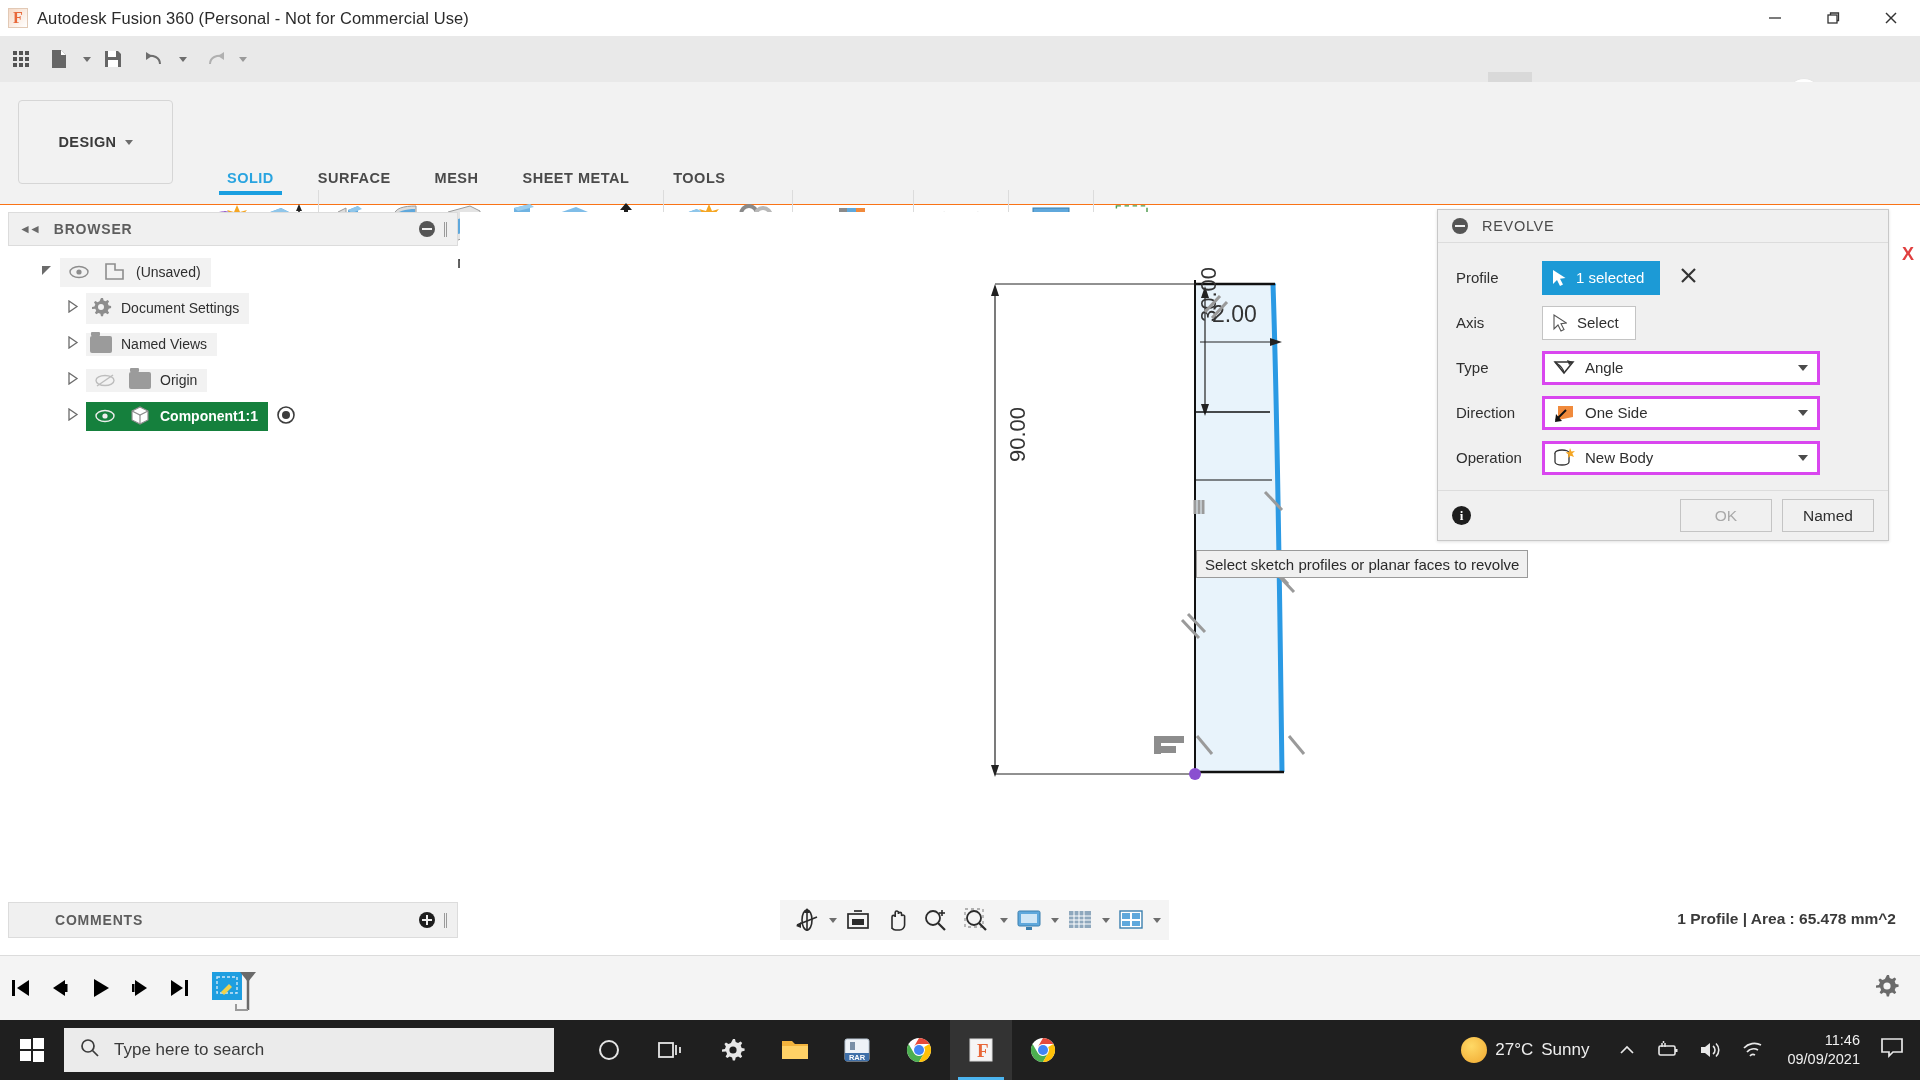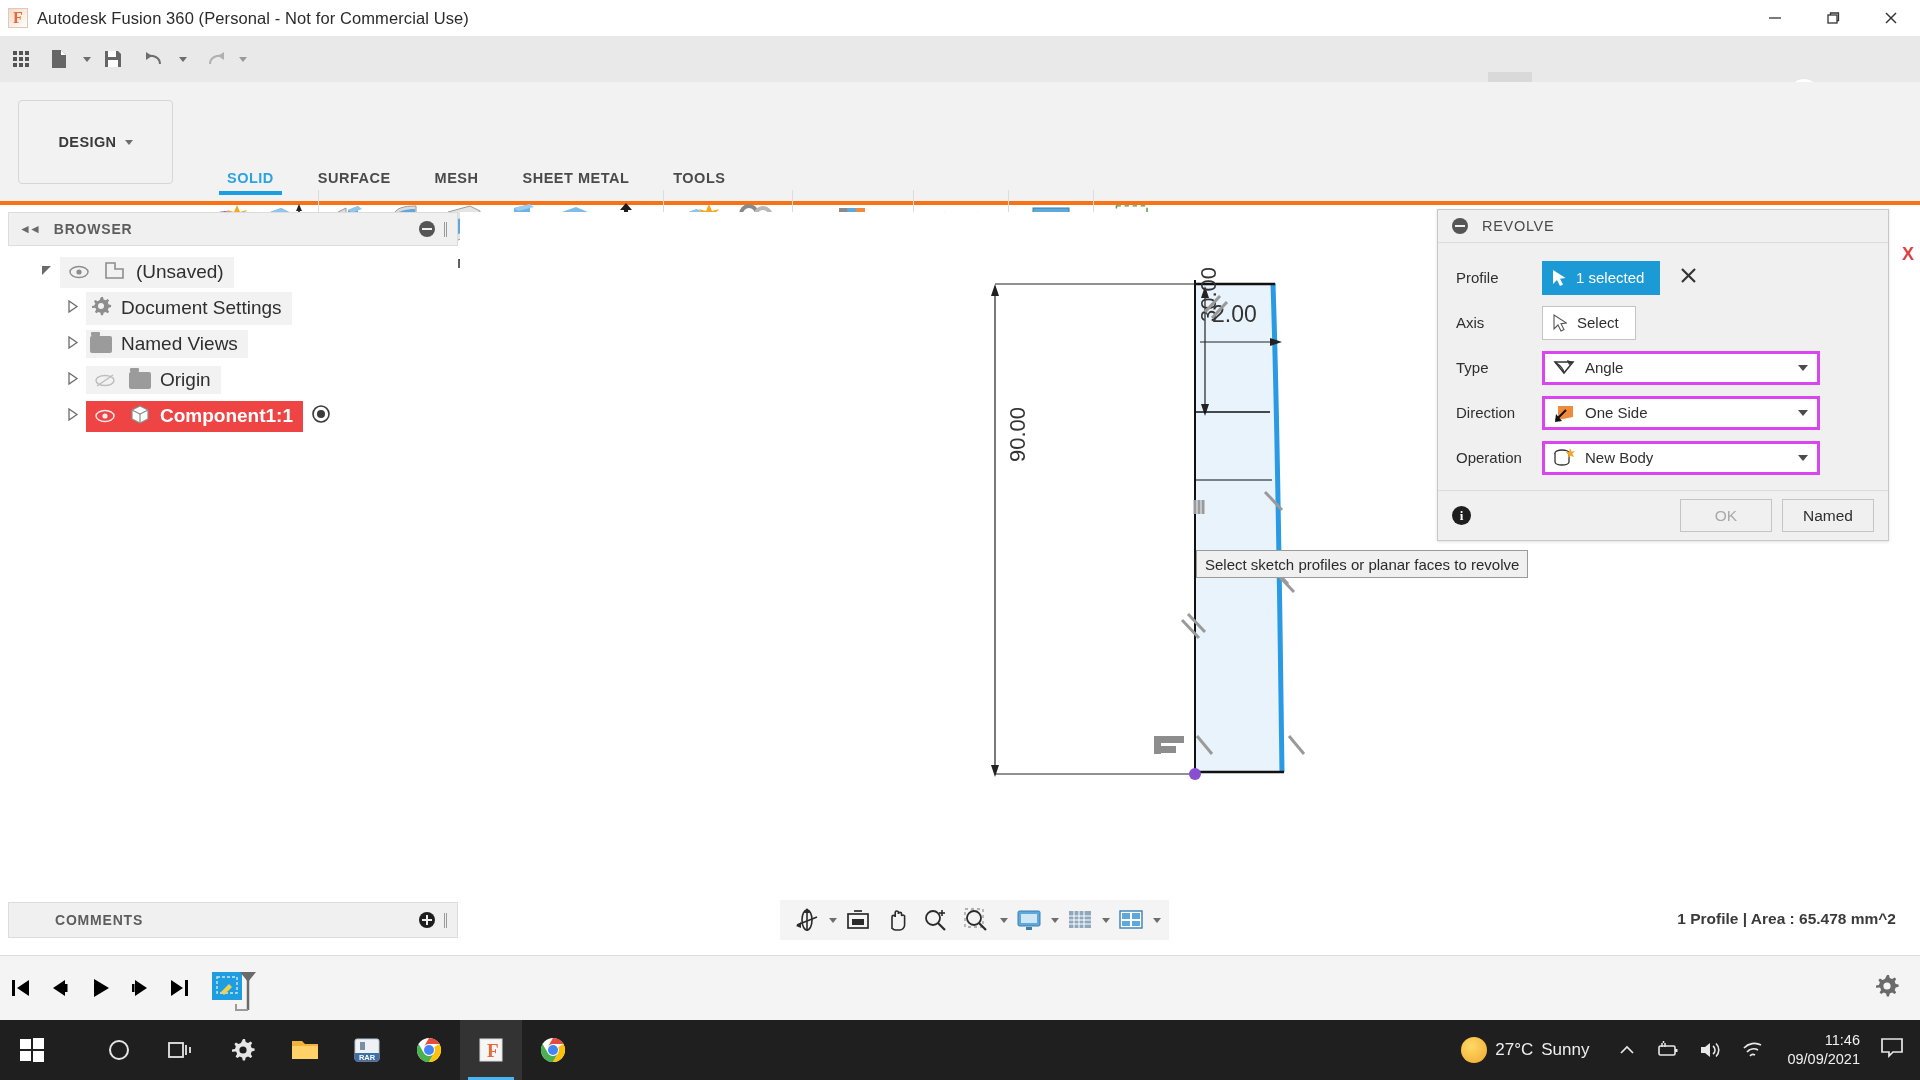--- a/index.html
+++ b/index.html
@@ -44,21 +44,21 @@
     align-items:center; }
   .tray-btn { height:46px; display:flex; align-items:center; justify-content:center;
     color:#4a4a4a; padding:0 9px; }
   .doccount { font-size:14px; color:#3c3c3c; margin-left:2px; }
   .avatar { width:34px; height:34px; border-radius:50%; background:#ffffff;
     border:1px solid #e6e6e6; display:flex; align-items:center; justify-content:center;
     font-size:13px; color:#3d3d3d; margin:0 12px 0 6px; }
 
   
   .ribbon { position:absolute; left:0; top:82px; width:1920px; height:123px;
-    background:#f2f2f2; border-bottom:4px solid #f97316; }
+    background:#f2f2f2; border-bottom:1px solid #f97316; }
   .design-box { position:absolute; left:18px; top:18px; width:155px; height:84px;
     background:#f2f2f2; border:1px solid #d6d6d6; border-radius:4px;
     display:flex; align-items:center; justify-content:center; }
   .design-lbl { font-size:14.5px; font-weight:bold; color:#3a3a3a; letter-spacing:.4px; }
 
   .wstabs { position:absolute; left:205px; top:88px; display:flex; }
   .wstab { font-size:14.5px; font-weight:bold; letter-spacing:.5px; color:#4a4a4a;
     padding:0 22px; position:relative; }
   .wstab.active { color:#29a4e0; }
   .wstab.active::after { content:""; position:absolute; left:14px; right:14px;
@@ -81,27 +81,27 @@
   .browser-hd-t { font-size:14px; color:#5d5d5d; letter-spacing:.8px; margin-left:15px;
     font-weight:bold;}
   .collapse-arrows { color:#6a6a6a; font-size:12px; letter-spacing:-2px; }
   .hd-right { margin-left:auto; display:flex; align-items:center; gap:9px; }
   .circ-minus { width:16px; height:16px; border-radius:50%; background:#555;
     position:relative; }
   .circ-minus::after{content:"";position:absolute;left:3px;top:7px;width:10px;height:2px;background:#f0f0f0;}
   .grip { width:3px; height:15px; border-left:1px solid #9a9a9a; border-right:1px solid #9a9a9a;}
 
   .tree { padding-top:8px; }
-  .trow { height:36px; display:flex; align-items:center; font-size:19px;
+  .trow { height:36px; display:flex; align-items:center; font-size:14px;
     color:#2f2f2f; }
   .twist { width:26px; text-align:center; color:#6b6b6b; font-size:12px; }
   .eye { width:30px; display:flex; justify-content:center; color:#8d8d8d; }
   .titem { background:#f2f2f2; display:flex; align-items:center; gap:9px;
     padding:3px 10px 3px 4px; }
-  .titem.sel { background:#ef4444; color:#ffffff; font-weight:bold; }
+  .titem.sel { background:#15803d; color:#ffffff; font-weight:bold; }
   .folder { width:22px; height:17px; background:#9b9b9b; border-radius:2px; position:relative;}
   .folder::before{content:"";position:absolute;left:1px;top:-4px;width:9px;height:4px;background:#9b9b9b;border-radius:1px;}
 
   
   .unsaved { position:absolute; left:765px; top:212px; height:38px;
     background:#f4f4f4; display:flex; align-items:center; padding:0 16px; gap:18px;}
   .unsaved b { font-size:15.5px; color:#222; }
   .unsaved .msg { font-size:15.5px; color:#333; }
   .unsaved .sep { width:1px; height:22px; background:#cfcfcf; }
   .unsaved .save { font-size:15.5px; color:#1b8fd6; }
@@ -922,20 +922,29 @@
 
 <div class="taskbar">
   <div class="start">
     <svg width="26" height="26" viewBox="0 0 26 26">
         <rect x="1" y="2" width="11" height="10" fill="#fff"></rect>
         <rect x="14" y="1" width="11" height="11" fill="#fff"></rect>
         <rect x="1" y="14" width="11" height="10" fill="#fff"></rect>
         <rect x="14" y="14" width="11" height="11" fill="#fff"></rect>
       </svg>
   </div>
+  <div class="search">
+    <span>
+      <svg width="20" height="20" viewBox="0 0 20 20">
+          <circle cx="8" cy="8" r="6" fill="none" stroke="#3a3a3a" stroke-width="1.7"></circle>
+          <line x1="12.5" y1="12.5" x2="18" y2="18" stroke="#3a3a3a" stroke-width="1.7"></line>
+        </svg>
+    </span>
+    <span class="search-ph">Type here to search</span>
+  </div>
   <div class="tb-ic" style="margin-left:24px">
     <svg width="24" height="24" viewBox="0 0 24 24">
         <circle cx="12" cy="12" r="9" fill="none" stroke="#e6e6e6" stroke-width="2"></circle>
       </svg>
   </div>
   <div class="tb-ic">
     <svg width="26" height="22" viewBox="0 0 26 22">
         <rect x="1" y="4" width="14" height="14" fill="none" stroke="#e6e6e6" stroke-width="1.8"></rect>
         <line x1="18" y1="6" x2="18" y2="16" stroke="#e6e6e6" stroke-width="1.8"></line>
         <line x1="22" y1="8" x2="22" y2="14" stroke="#e6e6e6" stroke-width="1.8"></line>

